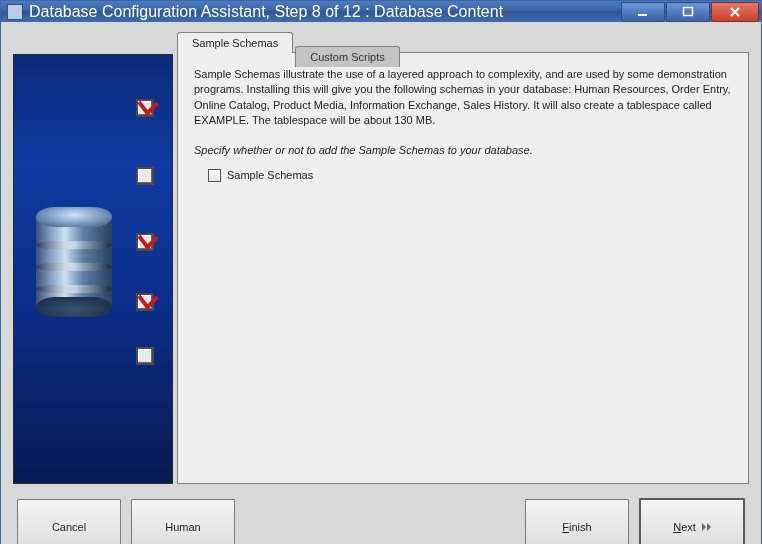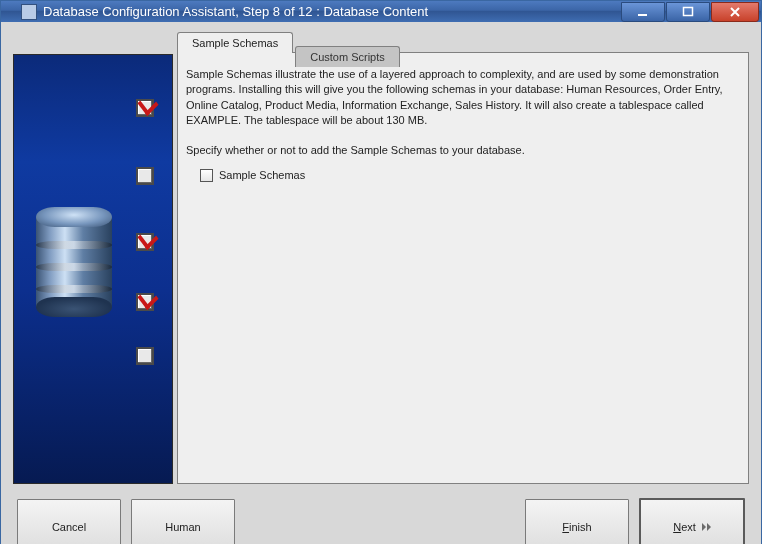--- a/index.html
+++ b/index.html
@@ -20,23 +20,23 @@
     box-sizing: border-box;
     display: flex;
     flex-direction: column;
   }
   
   .titlebar {
     height: 28px;
     background: linear-gradient(to bottom, #4d7abf 0%, #3b65a7 45%, #2f5491 46%, #3f6db2 100%);
     display: flex;
     align-items: center;
-    padding: 0 0 0 20px;
+    padding: 0 0 0 6px;
     color: #fff;
-    font-size: 13px;
+    font-size: 16px;
   }
   .title-icon {
     width: 16px; height: 16px;
     margin-right: 6px;
     background: #b9cbe6;
     border: 1px solid #33517f;
     box-sizing: border-box;
   }
   .title-text {
     flex: 1;
@@ -175,26 +175,26 @@
   }
   .tab.inactive {
     background: #c4c4c4;
     color: #333;
     top: 14px;
   }
   .tab-content {
     flex: 1;
     background: #efefef;
     border: 1px solid #808080;
-    padding: 14px 8px;
+    padding: 14px 16px;
     color: #222;
     line-height: 1.4;
   }
   .desc { margin-bottom: 14px; }
-  .prompt { margin-bottom: 10px; }
+  .prompt { margin-bottom: 10px; font-style: italic; }
   .cb-row { display:flex; align-items:center; gap:6px; margin-left:14px;}
   .cb {
     width: 13px; height:13px;
     border: 1px solid #555;
     background: linear-gradient(to bottom, #fff, #e6e6e6);
     box-sizing: border-box;
     cursor: pointer;
   }
 
   

